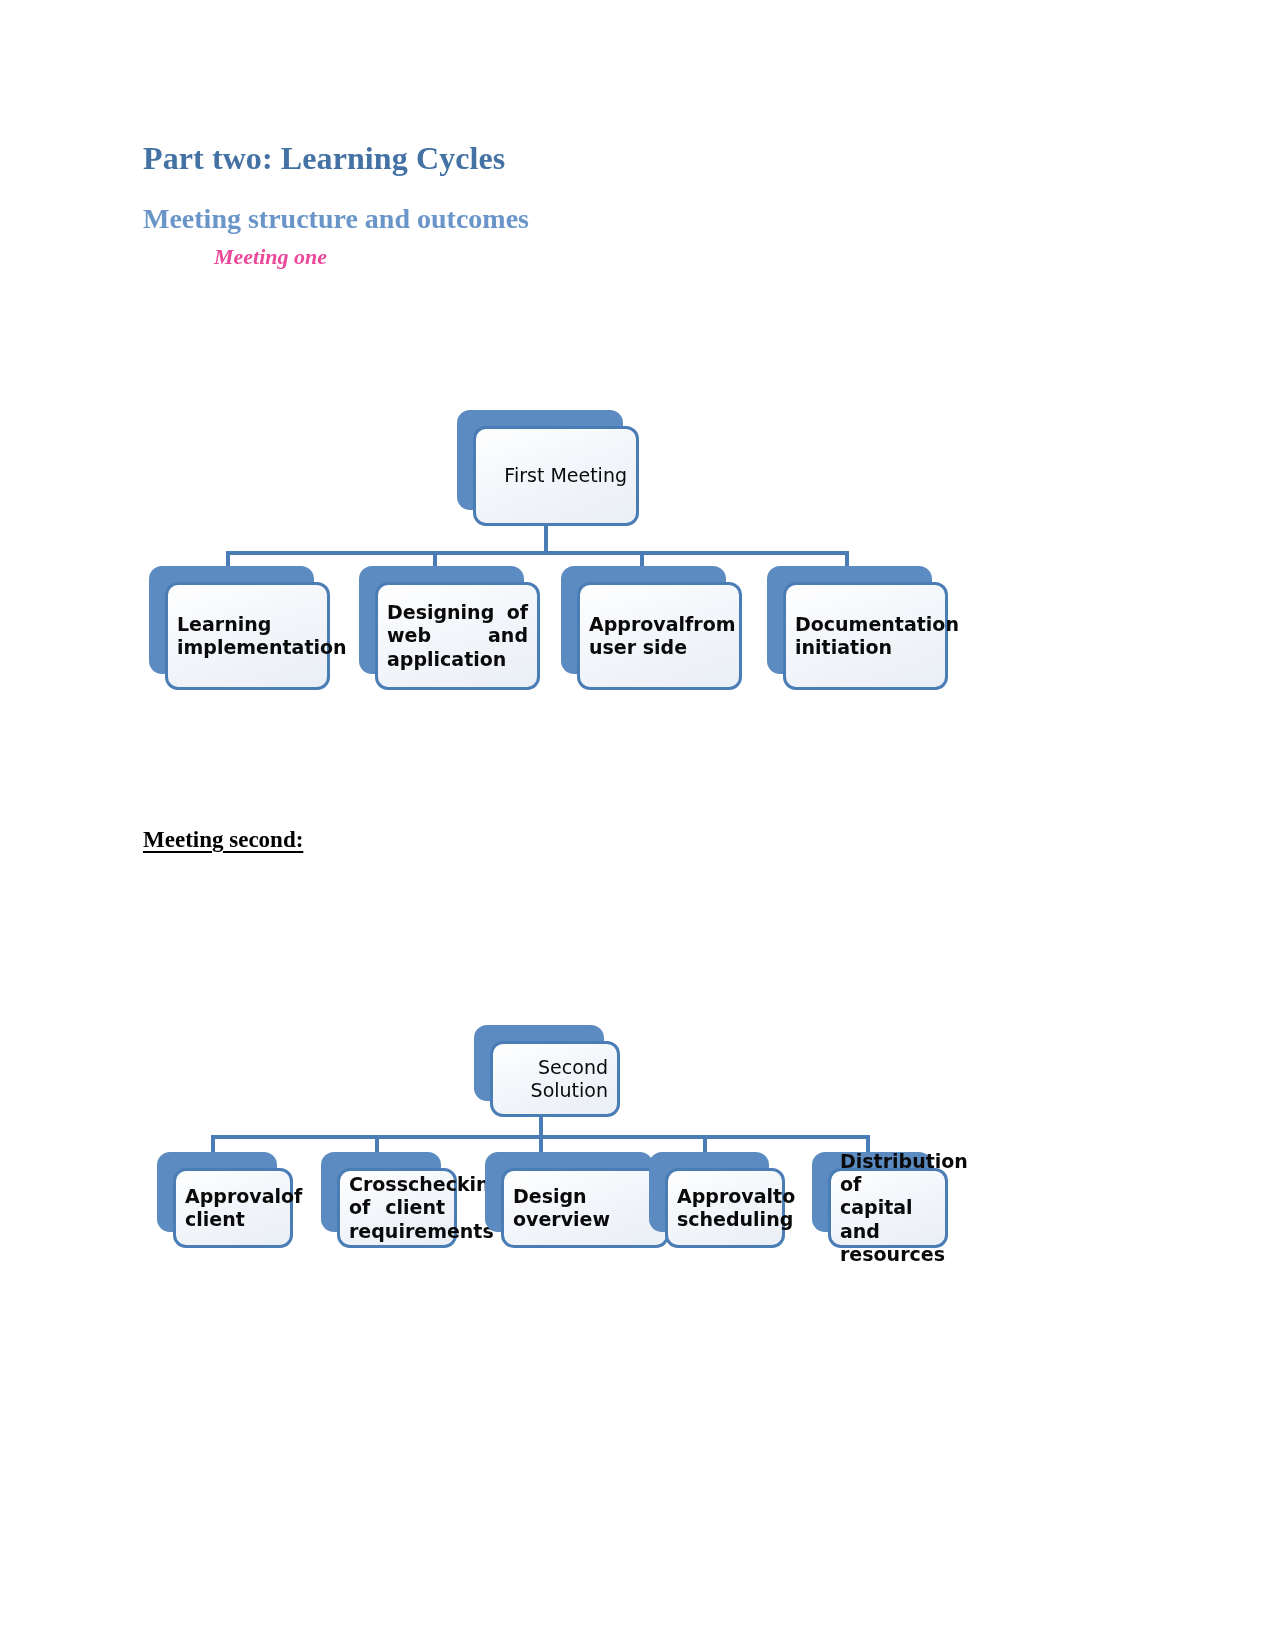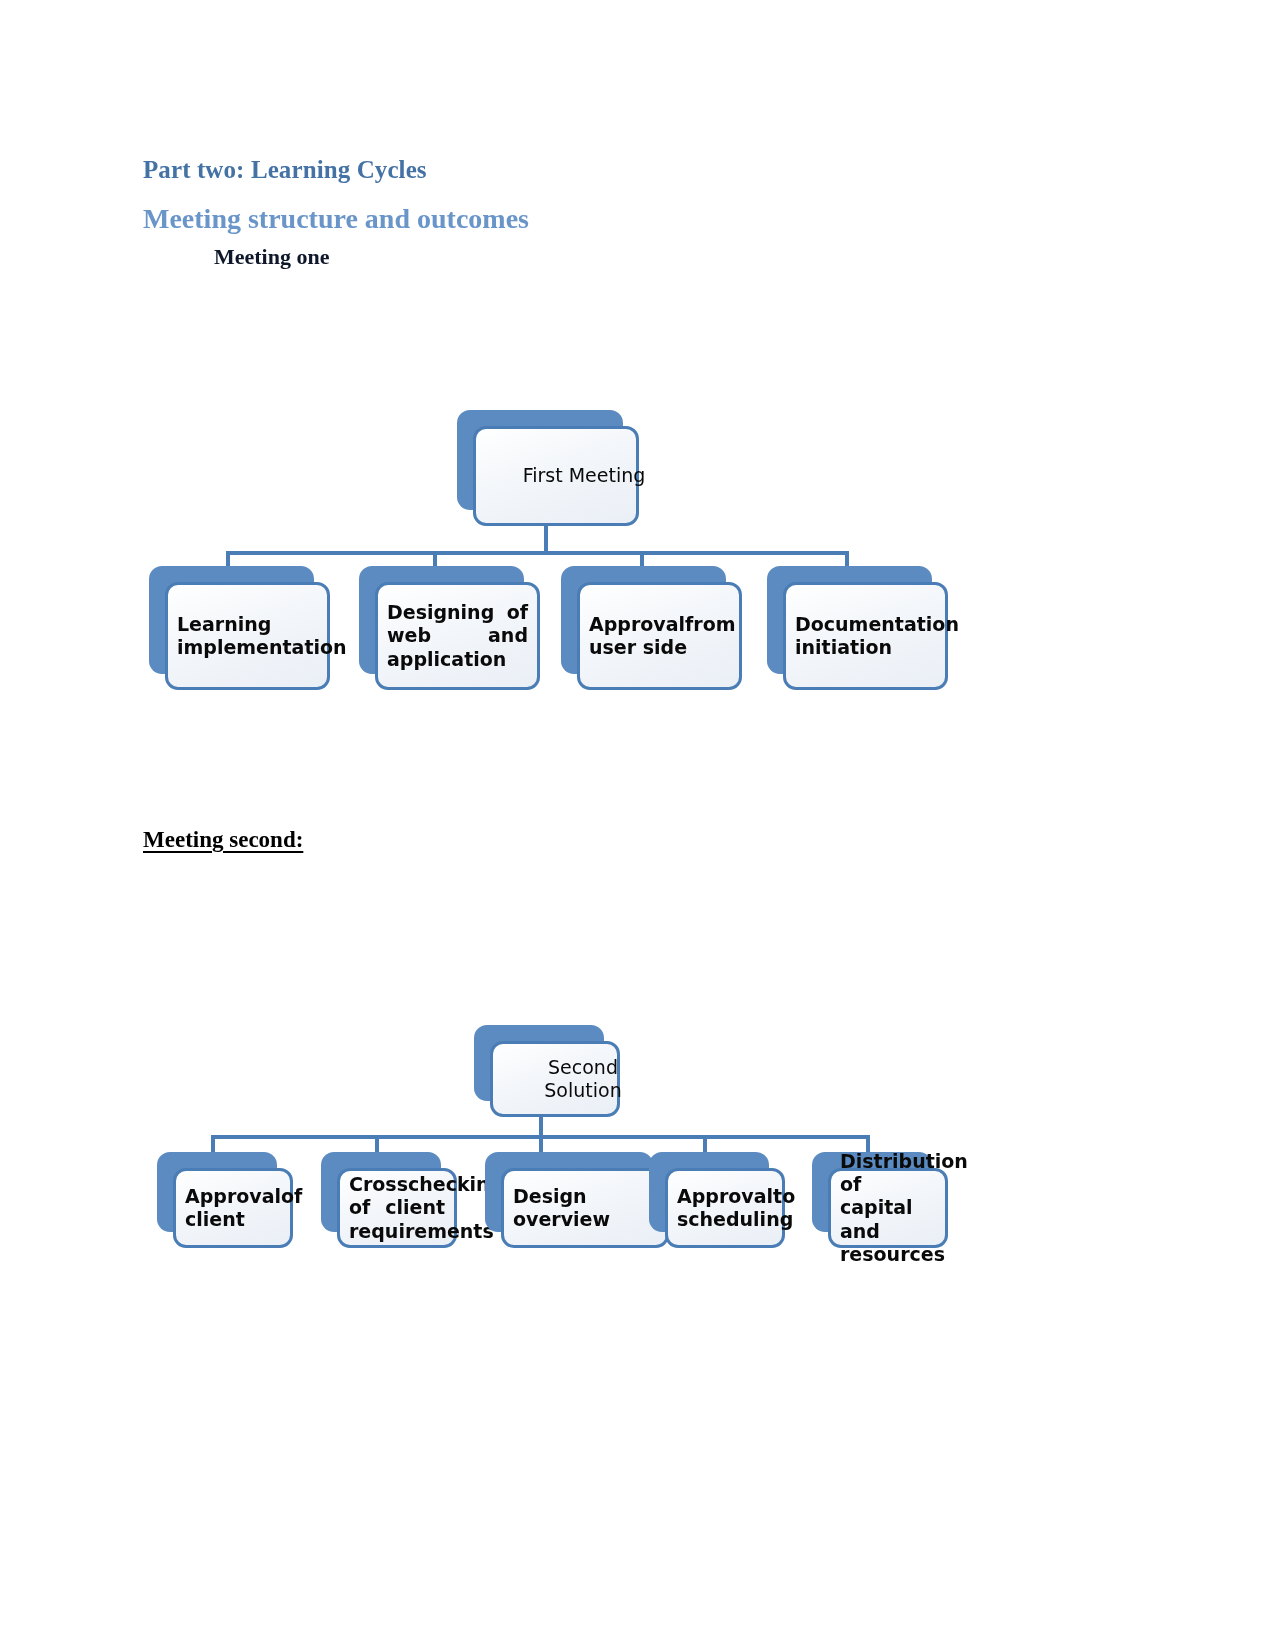--- a/index.html
+++ b/index.html
@@ -18,44 +18,45 @@
   .page {
     position: absolute;
     inset: 0;
     background: #ffffff;
   }
 
   
   .h-part {
     position: absolute;
     left: 143px;
-    top: 156px;
-    font-size: 25px;
+    top: 140px;
+    font-size: 32px;
     font-weight: bold;
     color: #4472a4;
     letter-spacing: 0.1px;
     white-space: nowrap;
   }
   .h-sub {
     position: absolute;
     left: 143px;
     top: 203px;
     font-size: 28px;
     font-weight: bold;
     color: #6a95c9;
     white-space: nowrap;
   }
   .h-meeting-one {
     position: absolute;
     left: 214px;
     top: 244px;
     font-size: 22px;
     font-weight: bold;
-    color: #0f172a;
+    color: #ec4899;
     white-space: nowrap;
+    font-style: italic;
   }
   .h-meeting-second {
     position: absolute;
     left: 143px;
     top: 827px;
     font-size: 23px;
     font-weight: bold;
     color: #000000;
     text-decoration: underline;
     text-underline-offset: 4px;
@@ -120,22 +121,21 @@
     flex-direction: column;
     justify-content: center;
     padding: 6px 12px;
     font-family: "DejaVu Sans", "Liberation Sans", sans-serif;
     color: #0a0a0a;
     line-height: 1.22;
   }
   .node.root .txt {
     font-size: 19px;
     font-weight: normal;
-    text-align: center;
-    margin-left: 28px;
+    text-align: right;
   }
   .node.child .txt {
     font-size: 19px;
     font-weight: bold;
     text-align: justify;
     text-align-last: left;
     hyphens: none;
   }
   .node.child .txt > span {
     display: block;

